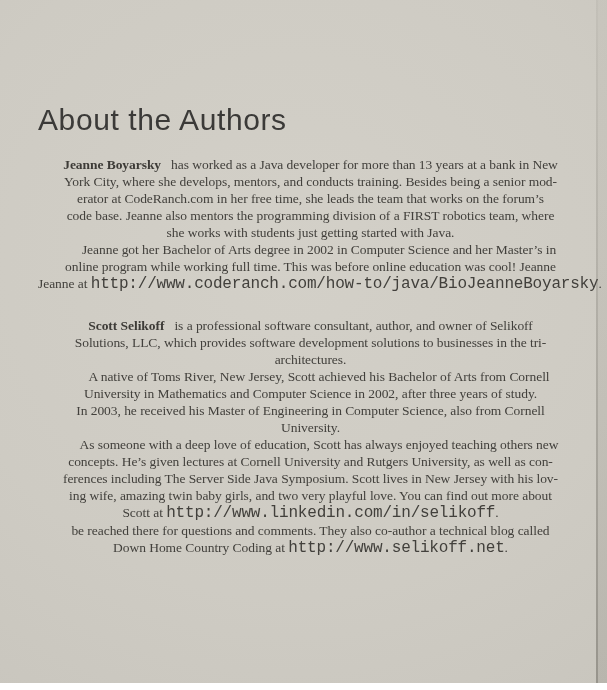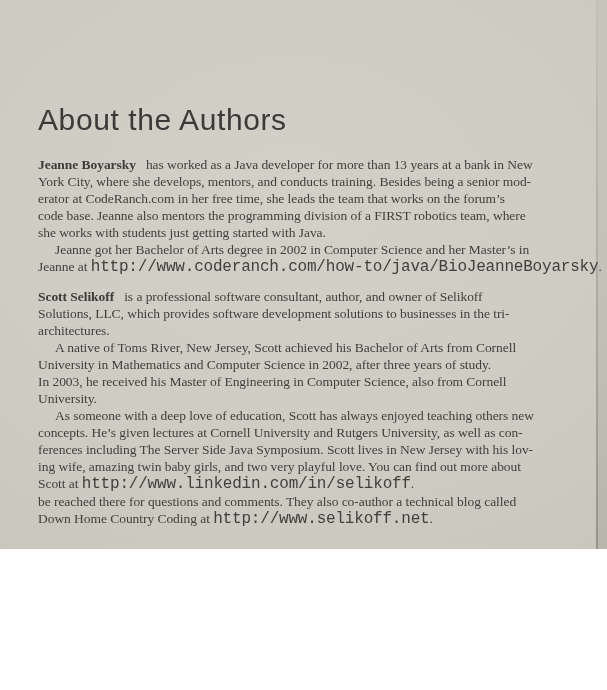--- a/index.html
+++ b/index.html
@@ -8,21 +8,21 @@
   }
   body {
     width: 607px;
     height: 690px;
     overflow: hidden;
     font-family: "Liberation Serif", serif;
   }
   .photo {
     position: relative;
     width: 607px;
-    height: 549px;
+    height: 683px;
     background:
       radial-gradient(ellipse 130% 110% at 48% 38%,
         #d3d0c8 0%, #cecbc3 45%, #c8c5bd 75%, #bdbab2 100%);
     overflow: hidden;
   }
   
   .page-edge-strip {
     position: absolute;
     top: 0;
     right: 0;
@@ -56,29 +56,30 @@
     font-size: 30px;
     line-height: 34px;
     letter-spacing: 0.6px;
     color: #3b3a38;
     margin: 0 0 19px 0;
   }
   .para {
     margin: 0;
   }
   .para.spaced {
-    margin-top: 12px;
+    margin-top: 24px;
   }
   .line {
     white-space: pre;
     font-family: "Liberation Serif", serif;
     font-size: 13.5px;
     line-height: 17px;
     letter-spacing: -0.05px;
     color: #42403c;
+    text-align: center;
   }
   .line.indent-first {
     padding-left: 17px;
   }
   .seg-bold {
     font-weight: bold;
     margin-right: 10px;
     color: #3d3b37;
   }
   .seg-plain {}
@@ -97,20 +98,21 @@
     <div id="paragraphs">
         <div class="para">
           <div class="line"><span class="seg-bold">Jeanne Boyarsky</span><span class="seg-plain">has worked as a Java developer for more than 13 years at a bank in New</span></div>
           <div class="line"><span class="seg-plain">York City, where she develops, mentors, and conducts training. Besides being a senior mod-</span></div>
           <div class="line"><span class="seg-plain">erator at CodeRanch.com in her free time, she leads the team that works on the forum’s</span></div>
           <div class="line"><span class="seg-plain">code base. Jeanne also mentors the programming division of a FIRST robotics team, where</span></div>
           <div class="line"><span class="seg-plain">she works with students just getting started with Java.</span></div>
         </div>
         <div class="para">
           <div class="line indent-first"><span class="seg-plain">Jeanne got her Bachelor of Arts degree in 2002 in Computer Science and her Master’s in</span></div>
+          <div class="line"><span class="seg-plain">online program while working full time. This was before online education was cool! Jeanne</span></div>
           <div class="line"><span class="seg-plain">Jeanne at </span><span class="seg-mono">http://www.coderanch.com/how-to/java/BioJeanneBoyarsky</span><span class="seg-plain">.</span></div>
         </div>
         <div class="para spaced">
           <div class="line"><span class="seg-bold">Scott Selikoff</span><span class="seg-plain">is a professional software consultant, author, and owner of Selikoff</span></div>
           <div class="line"><span class="seg-plain">Solutions, LLC, which provides software development solutions to businesses in the tri-</span></div>
           <div class="line"><span class="seg-plain">architectures.</span></div>
         </div>
         <div class="para">
           <div class="line indent-first"><span class="seg-plain">A native of Toms River, New Jersey, Scott achieved his Bachelor of Arts from Cornell</span></div>
           <div class="line"><span class="seg-plain">University in Mathematics and Computer Science in 2002, after three years of study.</span></div>

